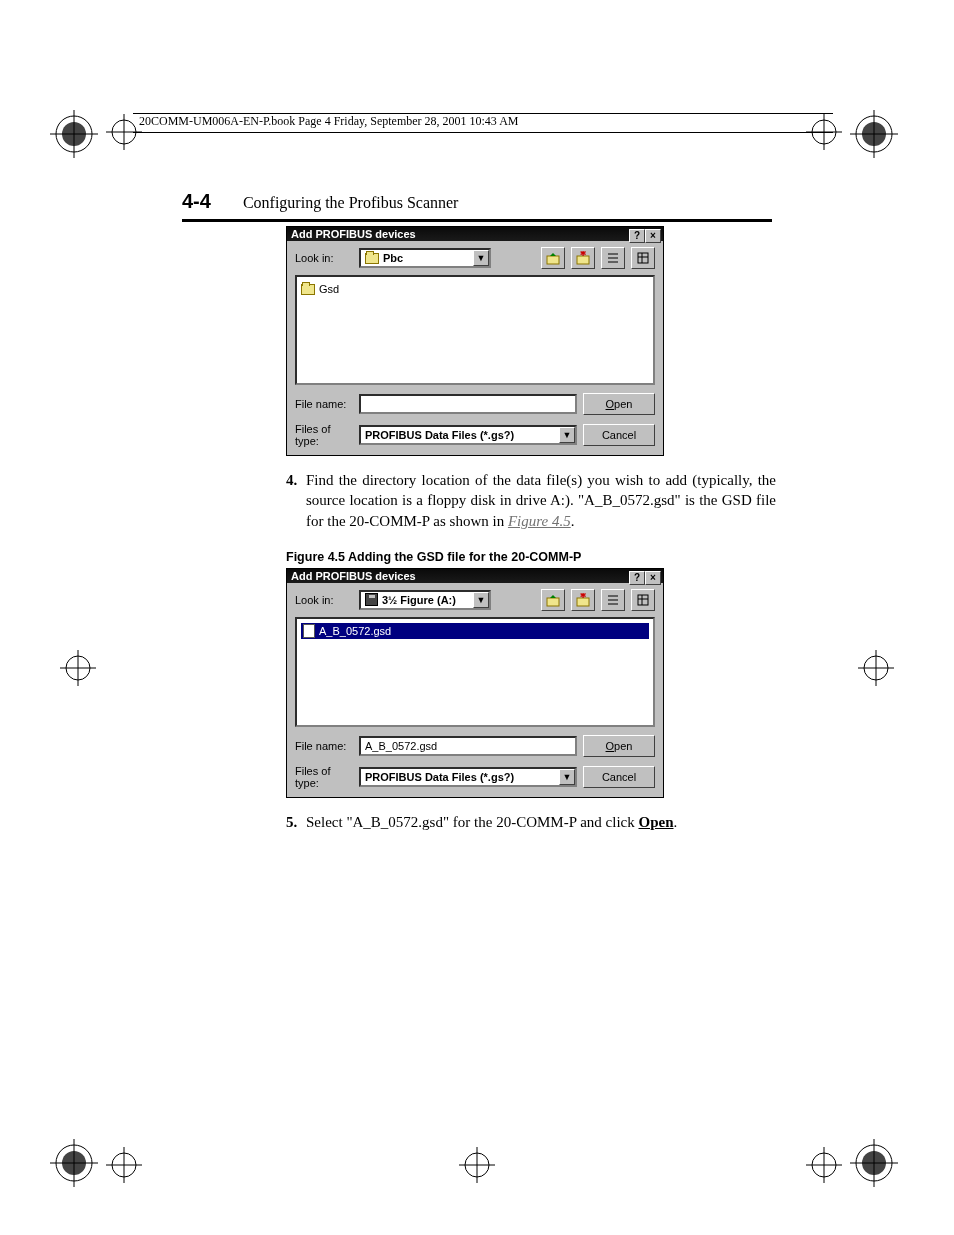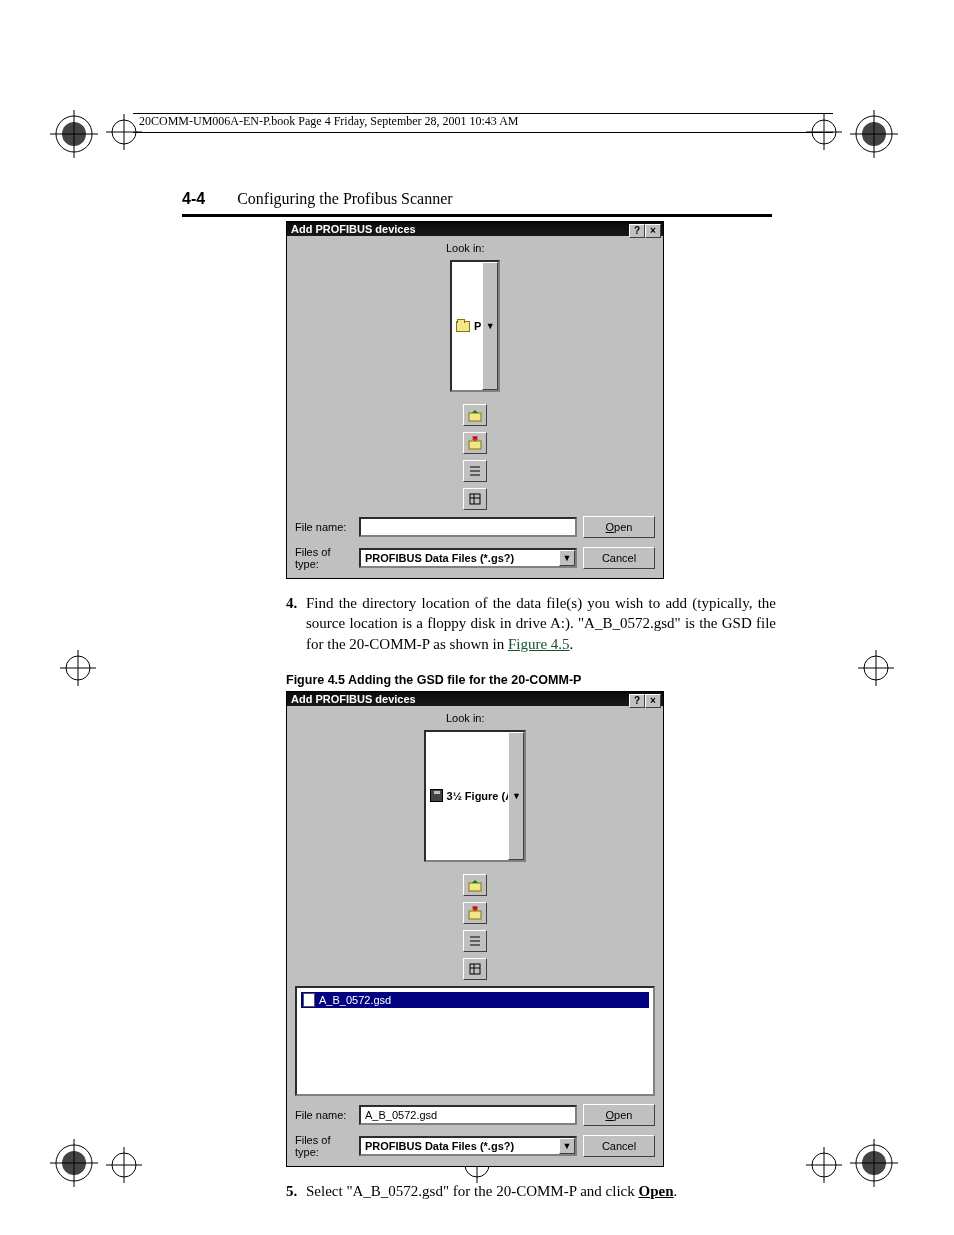--- a/index.html
+++ b/index.html
@@ -2,47 +2,47 @@
 <html><head>
 <meta charset="utf-8">
 <style>
   * { box-sizing: border-box; margin: 0; padding: 0; }
   body { width: 954px; height: 1235px; background: #fff; font-family: "Times New Roman", serif; position: relative; color: #000; }
   .pagewrap { position: absolute; left: 0; top: 0; width: 954px; height: 1235px; }
   .regmark { position: absolute; }
   .regmark svg { display: block; }
   .headerline { position: absolute; left: 133px; top: 113px; height: 20px; border-top: 1px solid #000; border-bottom: 1px solid #000; width: 700px; font-size: 12px; font-family: "Times New Roman", serif; display: flex; padding-left: 6px; }
   .content { position: absolute; left: 182px; top: 190px; width: 590px; }
-  .pagenum { font-weight: bold; font-size: 16px; font-family: Arial, sans-serif; }
+  .pagenum { font-weight: bold; font-size: 20px; font-family: Arial, sans-serif; }
   .chaptitle { font-size: 16px; font-family: "Times New Roman", serif; margin-left: 28px; }
   .hr-thick { border-top: 3px solid #000; margin-top: 6px; width: 590px; }
   .figcap { font-family: Arial, sans-serif; font-weight: bold; font-size: 12.5px; margin-top: 24px; margin-left: 104px; }
   .dialog { width: 378px; margin-left: 104px; margin-top: 4px; border: 1px solid #000; background: #c0c0c0; font-family: "MS Sans Serif", Tahoma, sans-serif; font-size: 11px; }
   .titlebar { height: 14px; background: linear-gradient(#0a0a0a,#1a1a1a); color: #fff; display: flex; align-items: center; padding-left: 4px; font-weight: bold; position: relative; }
   .titlebar .ctrls { position: absolute; right: 2px; top: 2px; display: flex; gap: 0; }
   .winbtn { width: 16px; height: 14px; background: #c0c0c0; border: 1px solid #fff; border-right-color:#404040; border-bottom-color:#404040; font-size: 10px; line-height: 12px; text-align: center; color:#000; font-weight:bold; }
-  .row { display: flex; align-items: center; padding: 6px 8px 2px 8px; gap: 6px; flex-direction: column; }
+  .row { display: flex; align-items: center; padding: 6px 8px 2px 8px; gap: 6px; }
   .lbl { width: 58px; }
   .combo { flex: 0 0 132px; height: 20px; background: #fff; border: 2px inset #808080; display: flex; align-items: center; padding: 0 4px; gap: 4px; font-size: 11px; position: relative; font-weight: bold; }
   .combo .dd { position: absolute; right: 0; top: 0; width: 16px; height: 100%; background:#c0c0c0; border:1px solid #fff; border-right-color:#404040; border-bottom-color:#404040; display:flex; align-items:center; justify-content:center; font-size:9px; }
   .iconbtn { width: 24px; height: 22px; background:#c0c0c0; border:1px solid #fff; border-right-color:#404040; border-bottom-color:#404040; display:flex; align-items:center; justify-content:center; font-size:12px; }
   .filelist { margin: 4px 8px; height: 110px; background:#fff; border:2px inset #808080; padding:4px; font-size:11px; }
   .fileitem { display:flex; align-items:center; gap:4px; height:16px; }
   .fileitem.sel { background:#000080; color:#fff; padding:0 2px; }
   .bottomrow { display:flex; align-items:center; padding: 4px 8px; gap:6px; }
   .txtfield { flex: 1; height: 20px; background:#fff; border:2px inset #808080; padding:0 4px; display:flex; align-items:center; font-size:11px; }
   .btn { width: 72px; height: 22px; background:#c0c0c0; border:1px solid #fff; border-right-color:#404040; border-bottom-color:#404040; display:flex; align-items:center; justify-content:center; font-size:11px; }
   .foldericon { width:14px; height:11px; background:#f0e68c; border:1px solid #8b7500; position:relative; }
   .foldericon::before { content:""; position:absolute; top:-3px; left:0; width:6px; height:3px; background:#f0e68c; border:1px solid #8b7500; border-bottom:none; }
   .floppyicon { width:13px; height:13px; background:#444; border:1px solid #000; position:relative; }
   .floppyicon::after { content:""; position:absolute; left:3px; top:1px; width:6px; height:3px; background:#c0c0c0; }
   .fileicon { width:12px; height:14px; background:#fff; border:1px solid #555; position:relative; }
   .para { font-size: 15px; line-height: 1.35; margin-left: 124px; margin-top: 14px; width: 470px; text-align: justify; }
   .num { position:absolute; margin-left:-20px; font-weight:bold; }
-  .link { color:#14532d; text-decoration: underline; }
+  .link { color:#737373; text-decoration: underline; font-style: italic; }
   .underline { text-decoration: underline; }
   .footer-cross { position:absolute; left:50%; transform:translateX(-50%); }
 </style>
 </head>
 <body>
 
 <div class="pagewrap">
 
   <div class="regmark" style="left:50px; top:110px;">
     <svg width="48" height="48">
@@ -174,20 +174,26 @@
               <line x1="2" y1="11" x2="12" y2="11" stroke="#000"></line>
             </svg>
           </div>
         <div class="iconbtn">
             <svg width="14" height="14">
               <rect x="2" y="2" width="10" height="10" fill="none" stroke="#000"></rect>
               <line x1="2" y1="6" x2="12" y2="6" stroke="#000"></line>
               <line x1="6" y1="2" x2="6" y2="12" stroke="#000"></line>
             </svg>
           </div>
+      </div>
+      <div class="filelist">
+        <div class="fileitem">
+          <span class="foldericon"></span>
+          <span>Gsd</span>
+        </div>
       </div>
       <div class="bottomrow">
         <span class="lbl">File name:</span>
         <div class="txtfield">
             <span></span>
           </div>
         <div class="btn">
             <span><u>O</u>pen</span>
           </div>
       </div>

